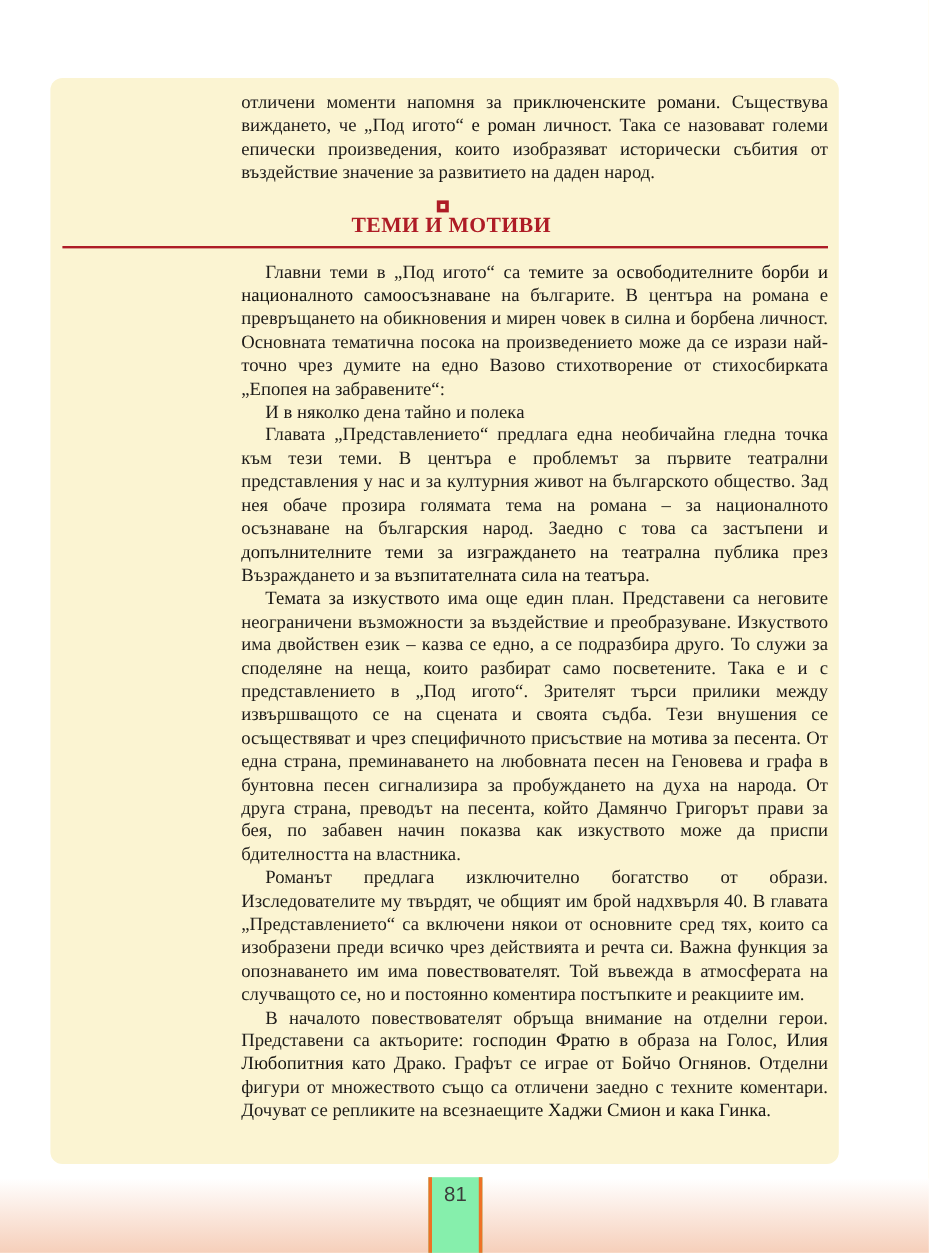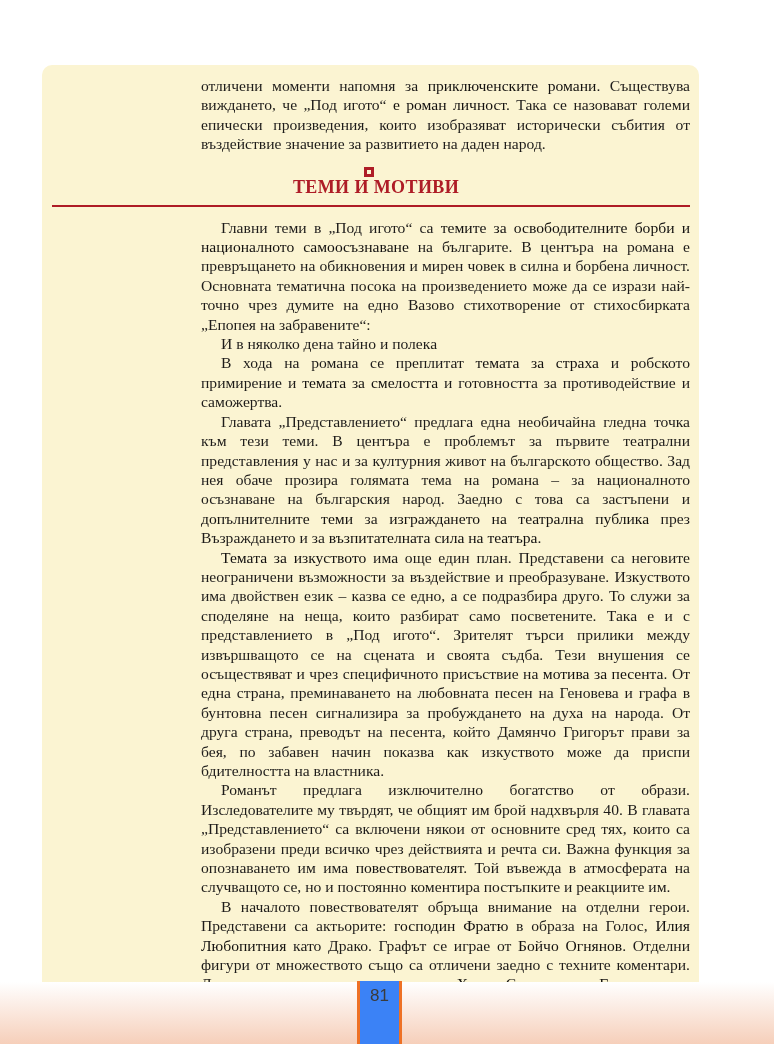--- a/index.html
+++ b/index.html
@@ -69,21 +69,21 @@
   .footer-gradient{
     position:absolute;
     left:0; top:982px;
     width:774px; height:62px;
     background:linear-gradient(to bottom,#ffffff 0%,var(--salmon) 100%);
   }
   .page-number-strip{
     position:absolute;
     left:357px; top:981px;
     width:45px; height:63px;
-    background:#3b82f6;
+    background:#86efac;
     border-left:3px solid var(--orange);
     border-right:3px solid var(--orange);
     display:flex;
     justify-content:center;
     align-items:flex-start;
     padding-top:5px;
   }
   .page-number{
     font-family:"Liberation Sans","DejaVu Sans",sans-serif;
     font-size:17px;
@@ -98,21 +98,20 @@
     <div id="content">
         <p class="body-par"><span>отличени моменти напомня за </span><b>приключенските романи</b><span>. Съществува виждането, че „Под игото“ </span><b>е роман личност</b><span>. Така се назовават големи епически произведения, които изобразяват исторически събития от въздействие значение за развитието на даден народ.</span></p>
         <div class="section-heading">
           <span class="bullet"></span>
           <span class="heading-text">ТЕМИ И МОТИВИ</span>
         </div>
         <p class="body-par indent"><span>Главни теми в „Под игото“ са </span><b>темите за освободителните борби и националното самоосъзнаване</b><span> на българите. В центъра на романа е превръщането на обикновения и мирен човек в силна и борбена личност. Основната тематична посока на произведението може да се изрази най-точно чрез думите на едно Вазово стихотворение от стихосбирката „Епопея на забравените“:</span></p>
         <div class="verse">
           <div>И в няколко дена тайно и полека</div>
         </div>
-        <p class="body-par indent"><span>В хода на романа се преплитат </span><b>темата за страха</b><span> и робското примирение и </span><b>темата за смелостта</b><span> и готовността за противодействие и саможертва.</span></p>
         <p class="body-par indent"><span>Главата „Представлението“ предлага една необичайна гледна точка към тези теми. В центъра е проблемът за първите театрални представления у нас и за културния живот на българското общество. Зад нея обаче прозира голямата тема на романа – за националното осъзнаване на българския народ. Заедно с това са застъпени и </span><b>допълнителните теми</b><span> за </span><b>изграждането на театрална публика</b><span> през Възраждането и за </span><b>възпитателната сила на театъра</b><span>.</span></p>
         <p class="body-par indent"><b>Темата за изкуството</b><span> има още един план. Представени са неговите неограничени възможности за въздействие и преобразуване. Изкуството има двойствен език – казва се едно, а се подразбира друго. То служи за споделяне на неща, които разбират само посветените. Така е и с представлението в „Под игото“. Зрителят търси прилики между извършващото се на сцената и своята съдба. Тези внушения се осъществяват и чрез специфичното присъствие на </span><b>мотива за песента</b><span>. От една страна, преминаването на любовната песен на Геновева и графа в бунтовна песен сигнализира за пробуждането на духа на народа. От друга страна, преводът на песента, който Дамянчо Григорът прави за бея, по забавен начин показва как изкуството може да приспи бдителността на властника.</span></p>
         <p class="body-par indent"><span>Романът предлага изключително богатство от образи. Изследователите му твърдят, че общият им брой надхвърля 40. В главата „Представлението“ са включени някои от основните сред тях, които са изобразени преди всичко чрез действията и речта си. Важна функция за опознаването им има </span><b>повествователят</b><span>. Той въвежда в атмосферата на случващото се, но и постоянно коментира постъпките и реакциите им.</span></p>
         <p class="body-par indent"><span>В началото повествователят обръща внимание на отделни герои. Представени са актьорите: </span><b>господин Фратю</b><span> в образа на Голос, </span><b>Илия Любопитния</b><span> като Драко. Графът се играе от </span><b>Бойчо Огнянов</b><span>. Отделни фигури от множеството също са отличени заедно с техните коментари. Дочуват се репликите на всезнаещите </span><b>Хаджи Смион</b><span> и </span><b>кака Гинка</b><span>.</span></p>
       </div>
   </div>
   <div class="footer-gradient"></div>
   <div class="page-number-strip">
     <span class="page-number">81</span>
   </div>

